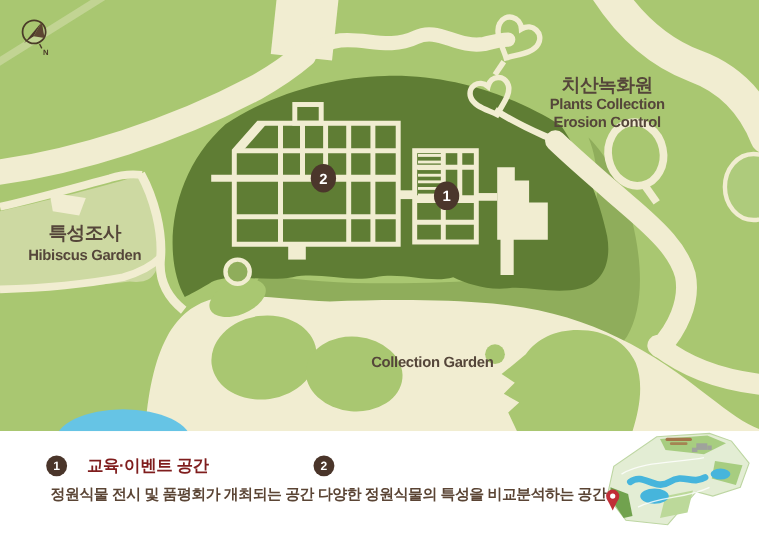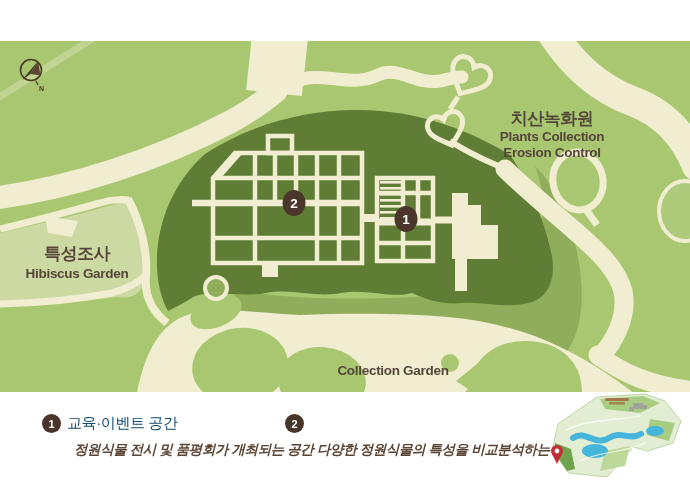--- a/index.html
+++ b/index.html
@@ -1,21 +1,21 @@
 <!DOCTYPE html>
 <html><head>
 <meta charset="utf-8">
 <style>
   html,body{margin:0;padding:0;background:#e8e8e8;}
   .stage{
     position:relative;width:690px;height:490px;overflow:hidden;
     background:#ffffff;font-family:"Liberation Sans", sans-serif;
     -webkit-font-smoothing:antialiased;
   }
-  .map-area{position:absolute;left:0;top:0;width:554px;height:392px;margin-top:41px;}
+  .map-area{position:absolute;left:0;top:0;width:554px;height:392px;}
   .map-area svg{display:block;}
   .map-label{
     position:absolute;transform:translate(-50%,-50%);
     text-align:center;color:#55463a;white-space:nowrap;pointer-events:none;
   }
   .map-label .ko{display:block;font-size:17px;font-weight:700;letter-spacing:-0.5px;}
   .map-label .en{display:block;font-size:13.5px;font-weight:700;line-height:14px;margin-top:2px;letter-spacing:-0.3px;}
   .map-marker{
     position:absolute;width:23px;height:26px;border-radius:50%;
     background:#4b362b;color:#ffffff;font-size:13.5px;font-weight:700;
@@ -27,22 +27,22 @@
   }
   .legend-item{position:absolute;top:22px;color:#5a4435;}
   .legend-item.item-1{left:42px;}
   .legend-item.item-2{left:285px;}
   .legend-head{display:flex;align-items:center;}
   .legend-num{
     width:19px;height:19px;border-radius:50%;background:#4a352a;color:#ffffff;
     font-size:11px;font-weight:700;display:flex;align-items:center;justify-content:center;
     flex:0 0 auto;
   }
-  .legend-title{margin-left:6px;font-size:15px;font-weight:400;color:#0c4a6e;letter-spacing:-0.4px;white-space:nowrap;}
-  .legend-desc{margin-top:8px;margin-left:32px;font-size:13.5px;font-weight:600;color:#5a4434;letter-spacing:-0.4px;white-space:nowrap;font-style:italic;}
+  .legend-title{margin-left:18px;font-size:15px;font-weight:700;color:#7f1d1d;letter-spacing:-0.4px;white-space:nowrap;}
+  .legend-desc{margin-top:8px;margin-left:4px;font-size:13.5px;font-weight:600;color:#5a4434;letter-spacing:-0.4px;white-space:nowrap;}
   .minimap{position:absolute;left:545px;top:391px;width:145px;height:97px;cursor:pointer;}
 </style>
 </head>
 <body>
 
 <div class="stage">
 
   <div class="map-area">
     <svg width="690" height="392" viewBox="0 0 690 392">
 

